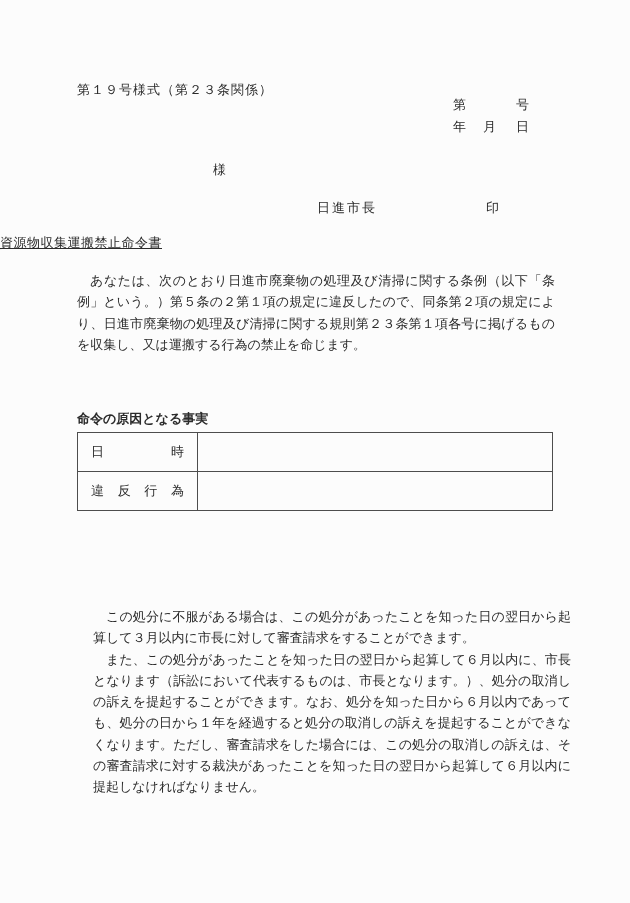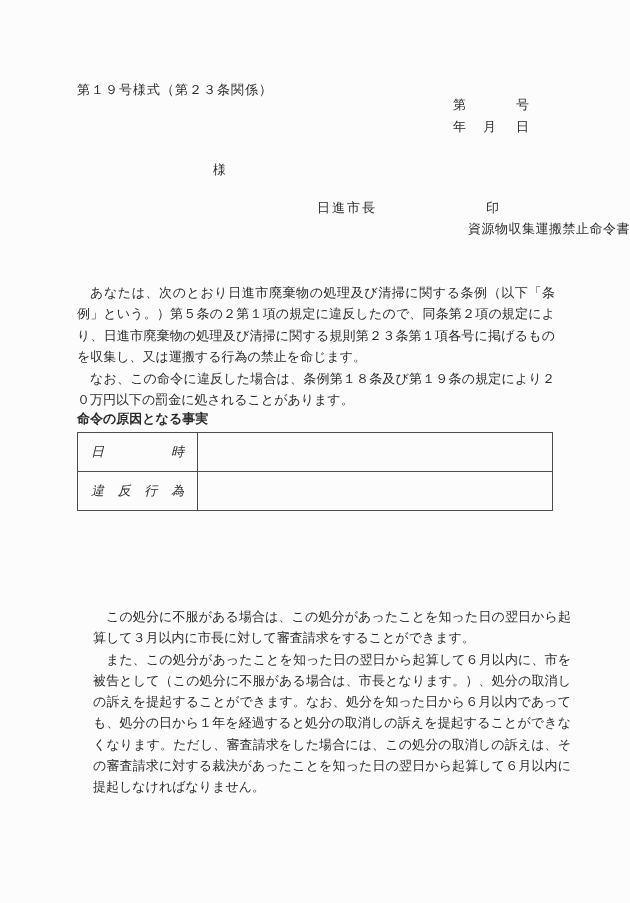--- a/index.html
+++ b/index.html
@@ -17,42 +17,42 @@
   .form-number   { left: 77px;  top: 81px; letter-spacing: 1px; }
   .no-prefix     { left: 453px; top: 96px; }
   .no-suffix     { left: 516px; top: 96px; }
   .date-year     { left: 453px; top: 118px; }
   .date-month    { left: 483px; top: 118px; }
   .date-day      { left: 516px; top: 118px; }
   .honorific     { left: 213px; top: 161px; }
   .issuer        { left: 317px; top: 199px; letter-spacing: 2px; }
   .seal          { left: 486px; top: 199px; }
   .doc-title {
-    position: absolute; left: 0; right: 0; top: 220px;
-    text-align: right; letter-spacing: 0.5px;
+    position: absolute; left: 0; right: 0; top: 234px;
+    text-align: left; letter-spacing: 0.5px; text-decoration: underline;
   }
   .body-block {
-    position: absolute; left: 77px; top: 282px; width: 478px;
+    position: absolute; left: 77px; top: 270px; width: 478px;
     text-align: justify; line-height: 21.4px;
   }
   .body-block p, .notice-block p { margin: 0; text-indent: 1em; }
   .facts-caption { left: 77px; top: 410px; font-weight: bold; }
   .facts-table {
     position: absolute; left: 77px; top: 432px;
     width: 476px; border-collapse: collapse; table-layout: fixed;
   }
   .facts-table th, .facts-table td {
     border: 1px solid #4d4d4d;
     font-weight: normal;
     font-size: 13px;
     height: 38px;
     vertical-align: middle;
     padding: 0;
   }
-  .facts-table th { width: 93px; padding: 0 13px; font-style: italic; }
+  .facts-table th { width: 93px; padding: 0 13px; }
   .facts-table th .just {
     text-align: justify;
     text-align-last: justify;
     -moz-text-align-last: justify;
   }
   .facts-table td.value-cell { padding: 0 8px; }
   .notice-block {
     position: absolute; left: 93px; top: 606px; width: 478px;
     text-align: justify; line-height: 21.3px;
   }
@@ -73,21 +73,20 @@
 
   <span class="abs honorific">様</span>
 
   <span class="abs issuer">日進市長</span>
   <span class="abs seal">印</span>
 
   <div class="doc-title">資源物収集運搬禁止命令書</div>
 
   <div class="body-block">
     <p>あなたは、次のとおり日進市廃棄物の処理及び清掃に関する条例（以下「条例」という。）第５条の２第１項の規定に違反したので、同条第２項の規定により、日進市廃棄物の処理及び清掃に関する規則第２３条第１項各号に掲げるものを収集し、又は運搬する行為の禁止を命じます。</p>
-    <p>なお、この命令に違反した場合は、条例第１８条及び第１９条の規定により２０万円以下の罰金に処されることがあります。</p>
   </div>
 
   <div class="abs facts-caption">命令の原因となる事実</div>
 
   <table class="facts-table">
     <tbody>
       <tr>
         <th>
             <div class="just">日時</div>
           </th>
@@ -97,16 +96,16 @@
         <th>
             <div class="just">違反行為</div>
           </th>
         <td class="value-cell"></td>
       </tr>
     </tbody>
   </table>
 
   <div class="notice-block">
     <p>この処分に不服がある場合は、この処分があったことを知った日の翌日から起算して３月以内に市長に対して審査請求をすることができます。</p>
-    <p>また、この処分があったことを知った日の翌日から起算して６月以内に、市を被告として（この処分に不服がある場合は、市長となります。）、処分の取消しの訴えを提起することができます。なお、処分を知った日から６月以内であっても、処分の日から１年を経過すると処分の取消しの訴えを提起することができなくなります。ただし、審査請求をした場合には、この処分の取消しの訴えは、その審査請求に対する裁決があったことを知った日の翌日から起算して６月以内に提起しなければなりません。</p>
+    <p>また、この処分があったことを知った日の翌日から起算して６月以内に、市長となります（訴訟において代表するものは、市長となります。）、処分の取消しの訴えを提起することができます。なお、処分を知った日から６月以内であっても、処分の日から１年を経過すると処分の取消しの訴えを提起することができなくなります。ただし、審査請求をした場合には、この処分の取消しの訴えは、その審査請求に対する裁決があったことを知った日の翌日から起算して６月以内に提起しなければなりません。</p>
   </div>
 
 </div>
 
 </body></html>

